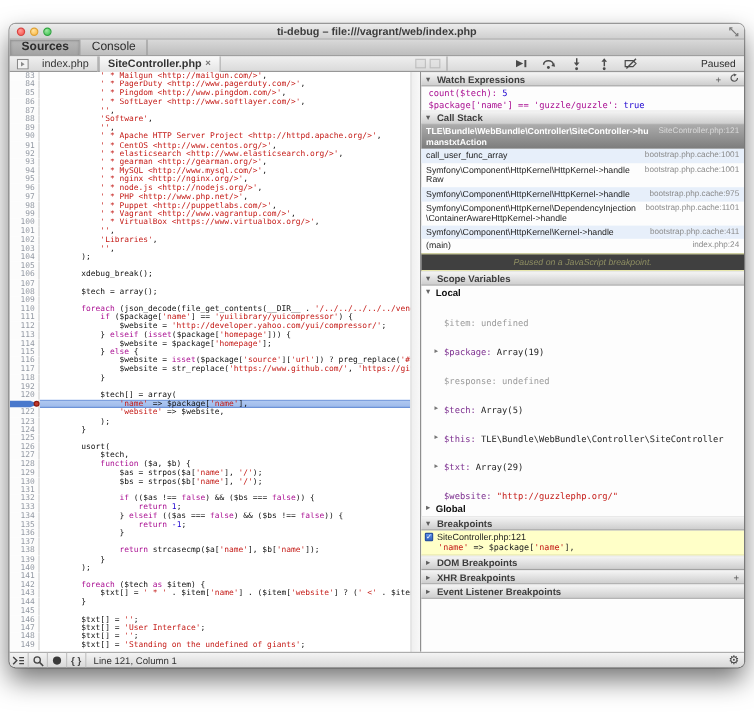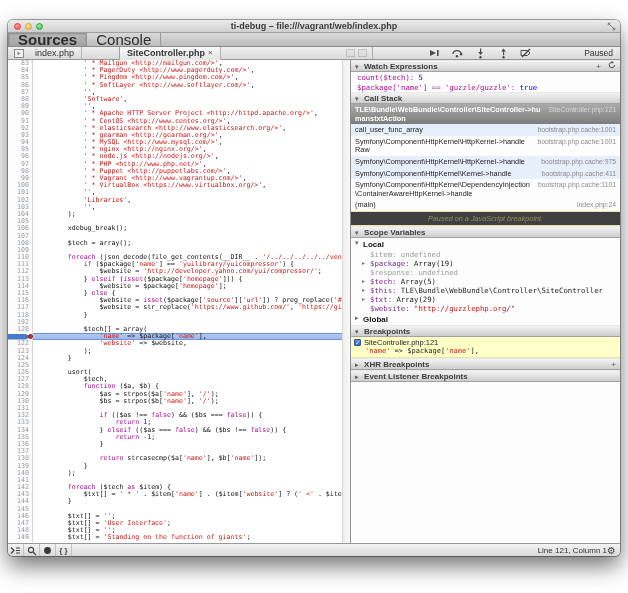--- a/index.html
+++ b/index.html
@@ -16,30 +16,30 @@
   .titlebar{height:13px;background:linear-gradient(#ececec,#cfcfcf);border-bottom:1px solid #9f9f9f;
     position:relative;text-align:center;font-size:9px;line-height:13px;color:#3c3c3c;font-weight:bold;}
   .traffic{position:absolute;left:6px;top:3px;display:flex;gap:4px;}
   .traffic span{width:7px;height:7px;border-radius:50%;display:block;}
   .tl-close{background:radial-gradient(circle at 35% 30%,#ff9d99,#f85148);border:1px solid #d94340;}
   .tl-min{background:radial-gradient(circle at 35% 30%,#ffe3a0,#fdb53c);border:1px solid #dfa030;}
   .tl-zoom{background:radial-gradient(circle at 35% 30%,#9fe8a2,#34c348);border:1px solid #2ba43c;}
   .resize-glyph{position:absolute;right:4px;top:2px;opacity:.75;}
   
   .navstrip{height:14px;background:linear-gradient(#d9d9d9,#bdbdbd);border-bottom:1px solid #8b8b8b;display:flex;}
-  .seg{padding:0 9px;font-size:15px;line-height:13px;color:#2e2e2e;border-right:1px solid #999;}
+  .seg{padding:0 9px;font-size:10px;line-height:13px;color:#2e2e2e;border-right:1px solid #999;}
   .seg.selected{background:linear-gradient(#b9b9b9,#a3a3a3);border-left:1px solid #8d8d8d;
     box-shadow:inset 0 1px 2px rgba(0,0,0,.25);font-weight:bold;}
   
   .toolbar{height:13px;background:linear-gradient(#efefef,#dadada);border-bottom:1px solid #979797;
     display:flex;font-size:9px;line-height:12px;color:#333;gap:45px;}
   .left-pane-bar{width:365px;display:flex;align-items:center;border-right:1px solid #aaa;}
   .navtoggle{width:13px;height:11px;margin:0 3px 0 4px;display:flex;align-items:center;justify-content:center;}
   .filetab{padding:0 7px;height:13px;border-right:1px solid #b5b5b5;display:flex;align-items:center;gap:3px;}
-  .filetab.active{background:linear-gradient(#fafafa,#e4e4e4);border-left:1px solid #a0a0a0;font-weight:bold;margin-left:37px;}
+  .filetab.active{background:linear-gradient(#fafafa,#e4e4e4);border-left:1px solid #a0a0a0;font-weight:bold;}
   .filetab .close{color:#777;font-size:8px;}
   .bar-spacer{flex:1;}
   .mini-disabled{display:flex;gap:3px;margin-right:5px;opacity:.4;}
   .mini-disabled i{width:9px;height:8px;border:1px solid #8c8c8c;background:#dcdcdc;display:block;}
   .right-pane-bar{flex:1;display:flex;align-items:center;gap:11px;padding-left:10px;position:relative;}
   .dbg-btn{width:12px;height:11px;display:flex;align-items:center;justify-content:center;}
   .paused-label{position:absolute;right:7px;font-size:8.5px;color:#2e2e2e;}
   
   .main{display:flex;height:483px;}
   .editor{width:356px;overflow:hidden;background:#fff;
@@ -69,35 +69,35 @@
   .frame{padding:2px 4px 1px 4px;font-size:7.3px;line-height:8.6px;color:#1d1d1d;overflow:hidden;word-break:break-all;}
   .frame .loc{float:right;color:#8a8a8a;font-size:6.8px;margin-left:8px;}
   .frame.alt{background:#e7effa;}
   .frame.selected{background:linear-gradient(#ababab,#7c7c7c);color:#fff;font-weight:bold;}
   .frame.selected .loc{color:#d9d9d9;font-weight:normal;}
   .stack-banner{background:#404040;border-top:1px solid #e7e7ad;border-bottom:1px solid #e7e7ad;
     color:#8e8e62;font-style:italic;text-align:center;font-size:7.3px;padding:2px 0;}
   .scope-group{padding:2px 0 1px 12px;font-weight:bold;color:#111;position:relative;font-size:8px;}
   .scope-group .tri{position:absolute;left:4px;top:1px;font-size:7px;color:#666;font-weight:normal;}
   .var-row{font-family:"DejaVu Sans Mono",monospace;font-size:7.3px;line-height:9px;
-    padding-left:19px;position:relative;white-space:nowrap;overflow:hidden;}
+    padding-left:19px;position:relative;white-space:nowrap;overflow:hidden;margin-top:15px;}
   .var-row .tri{position:absolute;left:11px;top:0;font-size:6px;color:#777;font-family:"Liberation Sans",sans-serif;}
   .var-name{color:#7b2d8e;} .v-plain{color:#222;} .v-str{color:var(--c-string);}
   .var-row.undef .var-name,.v-undef{color:#9a9a9a;}
   .bp-item{background:#ffffc8;border-bottom:1px solid #e7e7ad;padding:1px 3px 2px 3px;}
   .bp-line1{display:flex;align-items:center;gap:3px;font-size:7.5px;color:#1d1d1d;}
   .bp-check{width:7px;height:7px;border-radius:1px;background:linear-gradient(#5c91ea,#3463c0);
     border:1px solid #2a52a0;color:#fff;font-size:6px;line-height:6px;text-align:center;}
   .bp-preview{font-family:"DejaVu Sans Mono",monospace;font-size:7px;padding-left:11px;white-space:pre;color:#222;}
   
   .statusbar{height:14px;background:linear-gradient(#f4f4f4,#d6d6d6);border-top:1px solid #999;
     display:flex;align-items:center;font-size:8px;color:#333;}
   .sb-icon{width:16px;height:13px;display:flex;align-items:center;justify-content:center;
     border-right:1px solid #c2c2c2;color:#444;}
-  .sb-pos{padding-left:6px;flex:1;text-align:right;}
+  .sb-pos{padding-left:6px;flex:1;}
   .sb-gear{margin-right:4px;font-family:"DejaVu Sans",sans-serif;font-size:10px;color:#444;}
   svg{display:block;}
 </style>
 </head>
 <body>
 
 <div class="window">
 
   <div class="titlebar">
     <div class="traffic">
@@ -239,21 +239,21 @@
         <div class="code-row"><span class="ln">139</span><span class="ct"><span>            }</span></span></div>
         <div class="code-row"><span class="ln">140</span><span class="ct"><span>        );</span></span></div>
         <div class="code-row"><span class="ln">141</span><span class="ct"></span></div>
         <div class="code-row"><span class="ln">142</span><span class="ct"><span>        </span><span class="tk-k">foreach</span><span> ($tech </span><span class="tk-k">as</span><span> $item) {</span></span></div>
         <div class="code-row"><span class="ln">143</span><span class="ct"><span>            $txt[] = </span><span class="tk-s">' * '</span><span> . $item[</span><span class="tk-s">'name'</span><span>] . ($item[</span><span class="tk-s">'website'</span><span>] ? (</span><span class="tk-s">' &lt;'</span><span> . $item[</span><span class="tk-s">'website'</span></span></div>
         <div class="code-row"><span class="ln">144</span><span class="ct"><span>        }</span></span></div>
         <div class="code-row"><span class="ln">145</span><span class="ct"></span></div>
         <div class="code-row"><span class="ln">146</span><span class="ct"><span>        $txt[] = </span><span class="tk-s">''</span><span>;</span></span></div>
         <div class="code-row"><span class="ln">147</span><span class="ct"><span>        $txt[] = </span><span class="tk-s">'User Interface'</span><span>;</span></span></div>
         <div class="code-row"><span class="ln">148</span><span class="ct"><span>        $txt[] = </span><span class="tk-s">''</span><span>;</span></span></div>
-        <div class="code-row"><span class="ln">149</span><span class="ct"><span>        $txt[] = </span><span class="tk-s">'Standing on the function of giants'</span><span>;</span></span></div>
+        <div class="code-row"><span class="ln">149</span><span class="ct"><span>        $txt[] = </span><span class="tk-s">'Standing on the undefined of giants'</span><span>;</span></span></div>
       </div>
     <div class="vscroll"></div>
 
     <div class="sidebar">
       <div class="sect-h">
         <span class="tri">▾</span>
         <span>Watch Expressions</span>
         <span class="hbtns">
           <span>+</span>
           <span>
@@ -271,22 +271,22 @@
 
       <div class="sect-h">
         <span class="tri">▾</span>
         <span>Call Stack</span>
       </div>
       <div id="stack-list">
           <div class="frame selected"><span class="loc">SiteController.php:121</span><span class="fname">TLE\Bundle\WebBundle\Controller\SiteController-&gt;humanstxtAction</span></div>
           <div class="frame alt"><span class="loc">bootstrap.php.cache:1001</span><span class="fname">call_user_func_array</span></div>
           <div class="frame"><span class="loc">bootstrap.php.cache:1001</span><span class="fname">Symfony\Component\HttpKernel\HttpKernel-&gt;handleRaw</span></div>
           <div class="frame alt"><span class="loc">bootstrap.php.cache:975</span><span class="fname">Symfony\Component\HttpKernel\HttpKernel-&gt;handle</span></div>
+          <div class="frame"><span class="loc">bootstrap.php.cache:1101</span><span class="fname">Symfony\Component\HttpKernel\DependencyInjection\ContainerAwareHttpKernel-&gt;handle</span></div>
           <div class="frame alt"><span class="loc">bootstrap.php.cache:411</span><span class="fname">Symfony\Component\HttpKernel\Kernel-&gt;handle</span></div>
-          <div class="frame"><span class="loc">bootstrap.php.cache:1101</span><span class="fname">Symfony\Component\HttpKernel\DependencyInjection\ContainerAwareHttpKernel-&gt;handle</span></div>
           <div class="frame"><span class="loc">index.php:24</span><span class="fname">(main)</span></div>
         </div>
       <div class="stack-banner">Paused on a JavaScript breakpoint.</div>
 
       <div class="sect-h">
         <span class="tri">▾</span>
         <span>Scope Variables</span>
       </div>
       <div id="scope-list">
           <div class="scope-group"><span class="tri">▾</span>Local</div>
@@ -307,20 +307,24 @@
       <div id="bp-list">
           <div class="bp-item">
             <div class="bp-line1">
               <span class="bp-check">✓</span>
               <span>SiteController.php:121</span>
             </div>
             <div class="bp-preview"><span class="tk-s">'name'</span><span> =&gt; $package[</span><span class="tk-s">'name'</span><span>],</span></div>
           </div>
         </div>
 
+      <div class="sect-h">
+        <span class="tri">▸</span>
+        <span>DOM Breakpoints</span>
+      </div>
       <div class="sect-h">
         <span class="tri">▸</span>
         <span>XHR Breakpoints</span>
         <span class="hbtns">
             <span>+</span>
           </span>
       </div>
       <div class="sect-h">
         <span class="tri">▸</span>
         <span>Event Listener Breakpoints</span>

